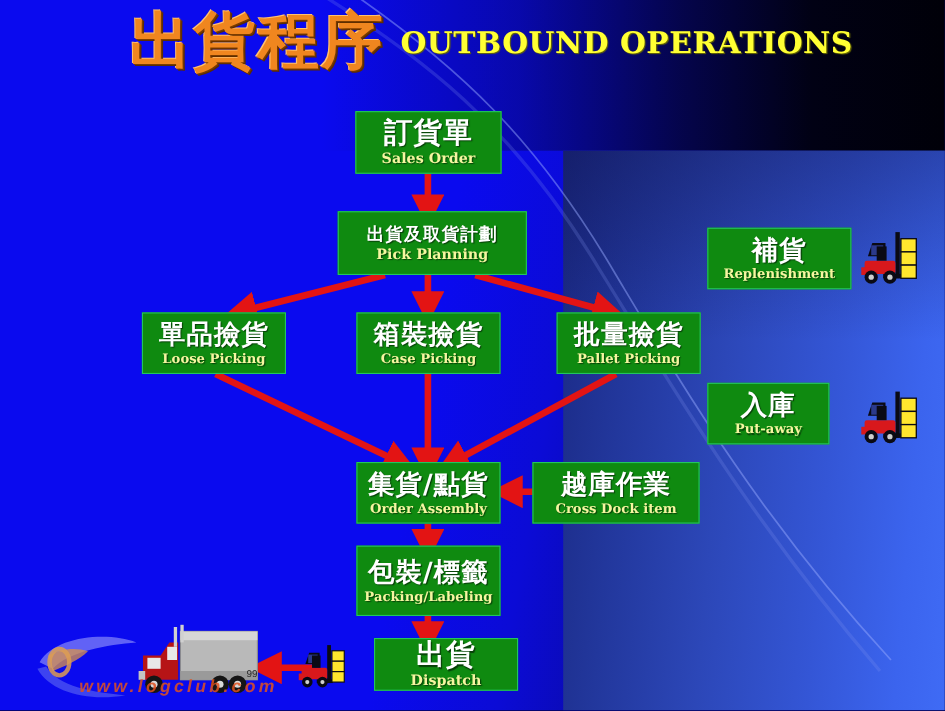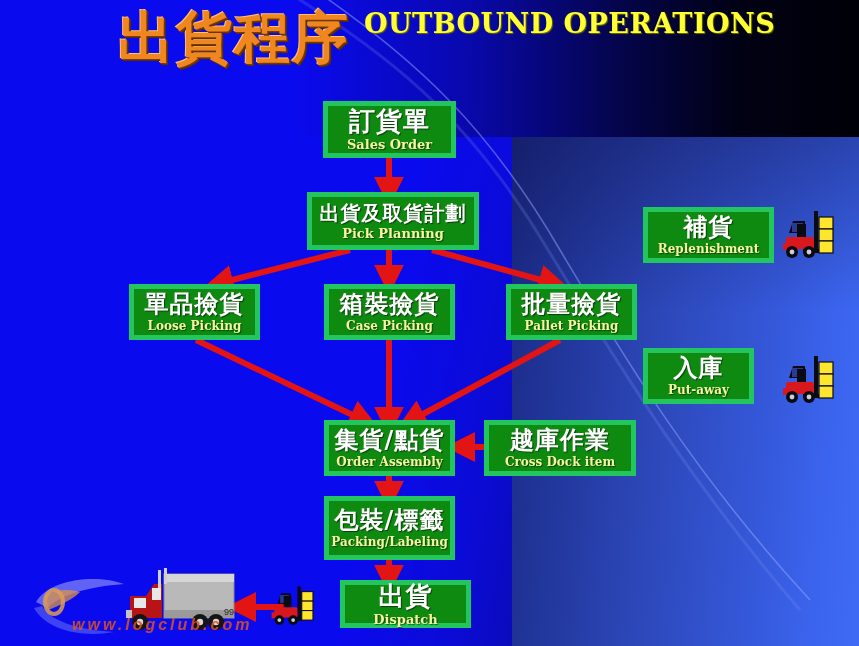--- a/index.html
+++ b/index.html
@@ -58,20 +58,21 @@
     width: 859px; height: 646px;
     pointer-events: none;
   }
 
   
   .title-wrap {
     position: absolute;
     left: 118px;
     top: 8px;
     display: flex;
+    align-items: flex-end;
     gap: 14px;
   }
   .title-cn {
     font-family: "DejaVu Serif", "Liberation Serif", serif;
     font-size: 56px;
     font-weight: 700;
     line-height: 1.05;
     color: #f0861f;
     letter-spacing: 2px;
     text-shadow:
@@ -86,21 +87,21 @@
     color: #ffff33;
     letter-spacing: 0.5px;
     padding-bottom: 12px;
     text-shadow: 1px 1px 1px #6a6a00;
   }
 
   
   .pbox {
     position: absolute;
     background: #0f8a10;
-    border: 5px solid #22c55e;
+    border: 1px solid #22c55e;
     box-sizing: border-box;
     display: flex;
     flex-direction: column;
     align-items: center;
     justify-content: center;
     z-index: 6;
   }
   .pbox .cn {
     font-family: "DejaVu Serif", "Liberation Serif", serif;
     font-weight: 700;
@@ -220,21 +221,21 @@
       <line x1="285" y1="607" x2="243" y2="607"></line>
     </g>
   </svg>
 
   <div class="pbox sz-lg" style="left:323px; top:101px; width:133px; height:57px;">
     <div class="cn">訂貨單</div>
     <div class="en">Sales Order</div>
   </div>
 
   <div class="pbox sz-lg" style="left:307px; top:192px; width:172px; height:58px;">
-    <div class="cn" style="font-size:20px;">出貨及取貨計劃</div>
+    <div class="cn" style="font-size:16px;">出貨及取貨計劃</div>
     <div class="en">Pick Planning</div>
   </div>
 
   <div class="pbox sz-md" style="left:129px; top:284px; width:131px; height:56px;">
     <div class="cn">單品撿貨</div>
     <div class="en">Loose Picking</div>
   </div>
 
   <div class="pbox sz-md" style="left:324px; top:284px; width:131px; height:56px;">
     <div class="cn">箱裝撿貨</div>

